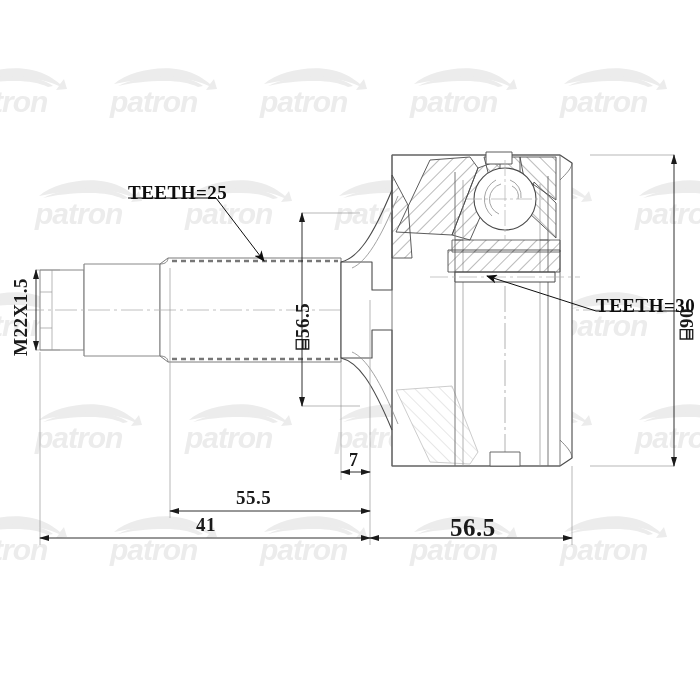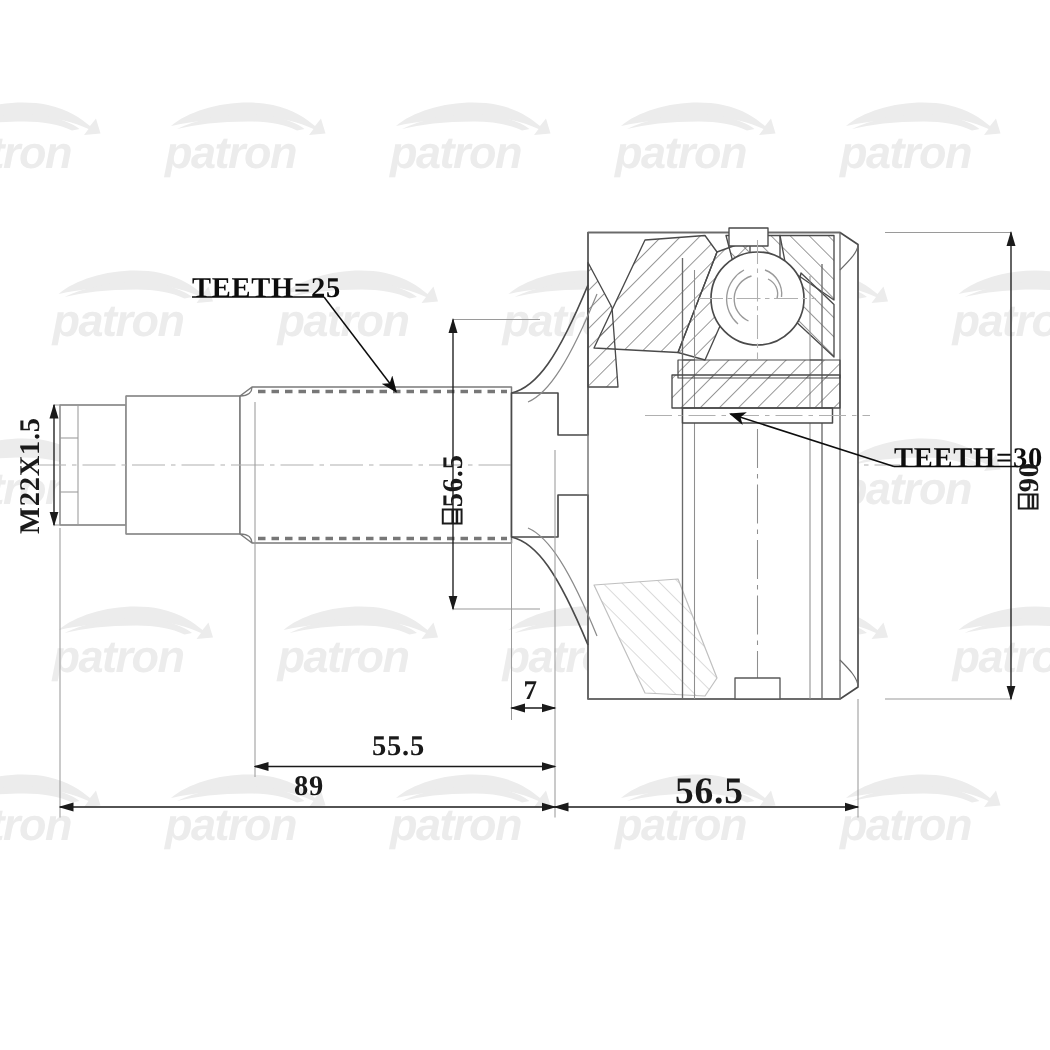--- a/index.html
+++ b/index.html
@@ -264,22 +264,22 @@
     <div class="callout-label" style="left:128px; top:182px; font-size:19px;">TEETH=25</div>
 
     <div class="callout-label" style="left:596px; top:295px; font-size:19px;">TEETH=30</div>
 
     <div class="dim-label rot90" style="left:10px; top:356px; font-size:19px;">M22X1.5</div>
 
     <div class="dim-label rot90" style="left:292px; top:350px; font-size:19px;">⌸56.5</div>
 
     <div class="dim-label rot90" style="left:676px; top:340px; font-size:19px;">⌸90</div>
 
-    <div class="dim-label" style="left:248px; top:487px; font-size:19px;">55.5</div>
+    <div class="dim-label" style="left:236px; top:487px; font-size:19px;">55.5</div>
 
     <div class="dim-label" style="left:349px; top:450px; font-size:18px;">7</div>
 
-    <div class="dim-label" style="left:196px; top:514px; font-size:19px;">89</div>
+    <div class="dim-label" style="left:196px; top:514px; font-size:19px;">41</div>
 
     <div class="dim-label" style="left:450px; top:514px; font-size:25px;">56.5</div>
   </div>
 
 </div>
 
 </body></html>

